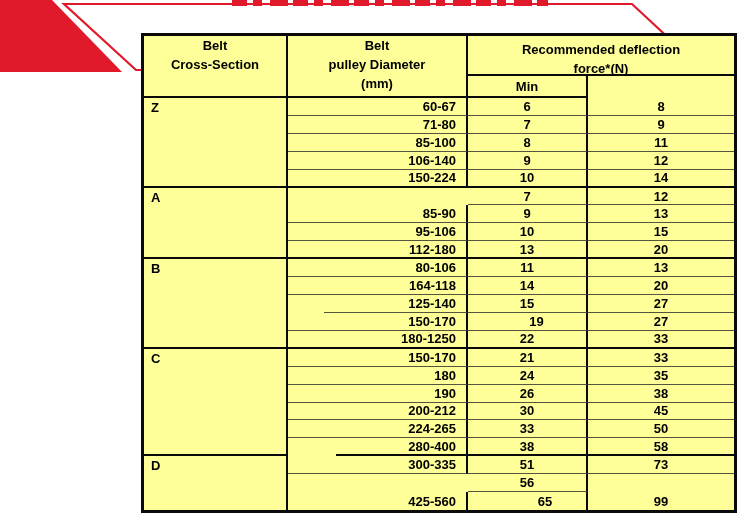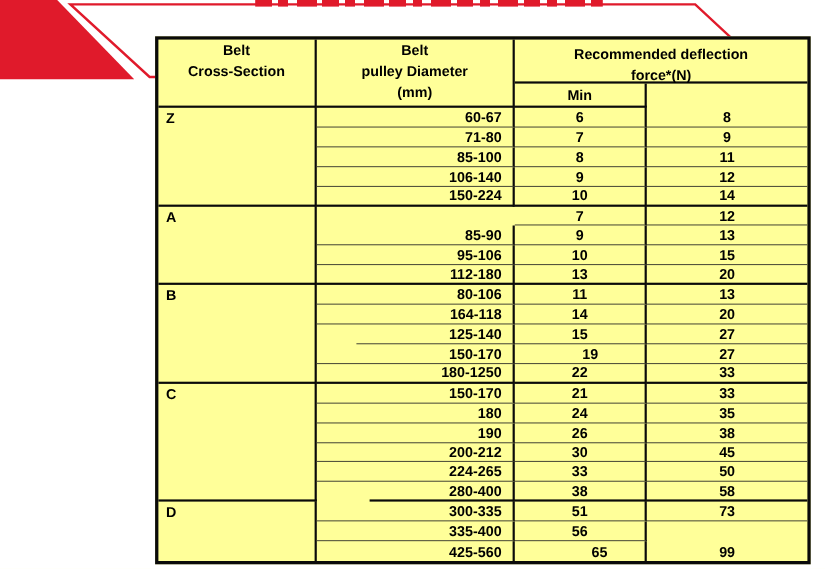--- a/index.html
+++ b/index.html
@@ -141,20 +141,19 @@
       <div class="cell dia v2 thin" style="grid-area: 21 / 2;">224-265</div>
       <div class="cell v2 thin" style="grid-area: 21 / 3;">33</div>
       <div class="cell  thin" style="grid-area: 21 / 4;">50</div>
       <div class="cell dia v2 b2" style="grid-area: 22 / 2; margin-left: 48px;">280-400</div>
       <div class="cell v2 b2" style="grid-area: 22 / 3;">38</div>
       <div class="cell  b2" style="grid-area: 22 / 4;">58</div>
       <div class="cell letter v2" style="grid-area: 23 / 1 / 26;">D</div>
       <div class="cell dia v2 thin" style="grid-area: 23 / 2;">300-335</div>
       <div class="cell v2 thin" style="grid-area: 23 / 3;">51</div>
       <div class="cell  thin" style="grid-area: 23 / 4;">73</div>
-      <div class="cell dia v2 thin" style="grid-area: 24 / 2;">335-400</div>
       <div class="cell v2 thin" style="grid-area: 24 / 3;">56</div>
       <div class="cell dia v2" style="grid-area: 25 / 2;">425-560</div>
       <div class="cell v2" style="grid-area: 25 / 3; margin-left: 36px;">65</div>
       <div class="cell " style="grid-area: 25 / 4;">99</div>
     </div>
 
 </div>
 
 </body></html>

